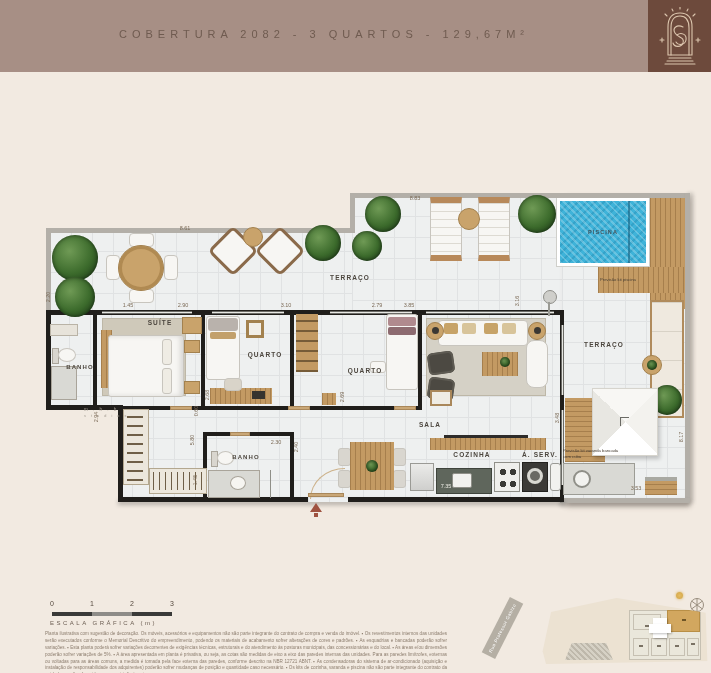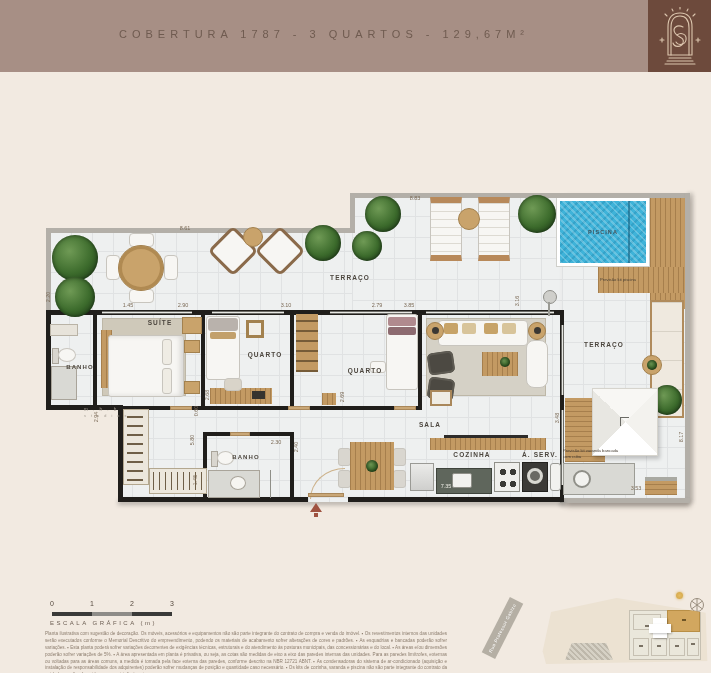--- a/index.html
+++ b/index.html
@@ -45,21 +45,21 @@
   .street span{writing-mode:vertical-rl;transform:rotate(180deg);font-size:4.5px;color:#fff;letter-spacing:.5px;white-space:nowrap;}
   .unit{position:absolute;background:#eae7db;border:1px solid #c6c0b2;box-sizing:border-box;}
   .unit i{display:block;width:4px;height:2px;background:#7a7264;margin:auto;margin-top:40%;}
 </style>
 </head>
 <body>
 
 <div class="page">
 
   <div class="header">
-    <div class="title">COBERTURA 1787 - 3 QUARTOS - 129,67M²</div>
+    <div class="title">COBERTURA 2082 - 3 QUARTOS - 129,67M²</div>
     <div class="logoBox">
       <svg width="46" height="58" viewBox="0 0 46 58">
         <g fill="none" stroke="#dcc6ae" stroke-width="1.1" stroke-linecap="round">
           <path d="M11,48 L11,20 Q11,6 23,6 Q35,6 35,20 L35,48 Z"></path>
           <path d="M14,48 L14,21 Q14,9 23,9 Q32,9 32,21 L32,48"></path>
           <path d="M12,51 L34,51 M10,54 L36,54 M8,57 L38,57"></path>
           <path d="M26,20 C20,17 15,21 18,26 C21,31 28,30 26,36 C24,41 17,40 16,36"></path>
           <path d="M20,28 C24,25 30,27 29,33 C28,38 21,39 19,35"></path>
           <path d="M23,2 L23,0 M16,4 L15,2 M30,4 L31,2 M10,9 L8,7 M36,9 L38,7"></path>
           <path d="M3,33 L7,33 M5,31 L5,35 M39,33 L43,33 M41,31 L41,35"></path>

